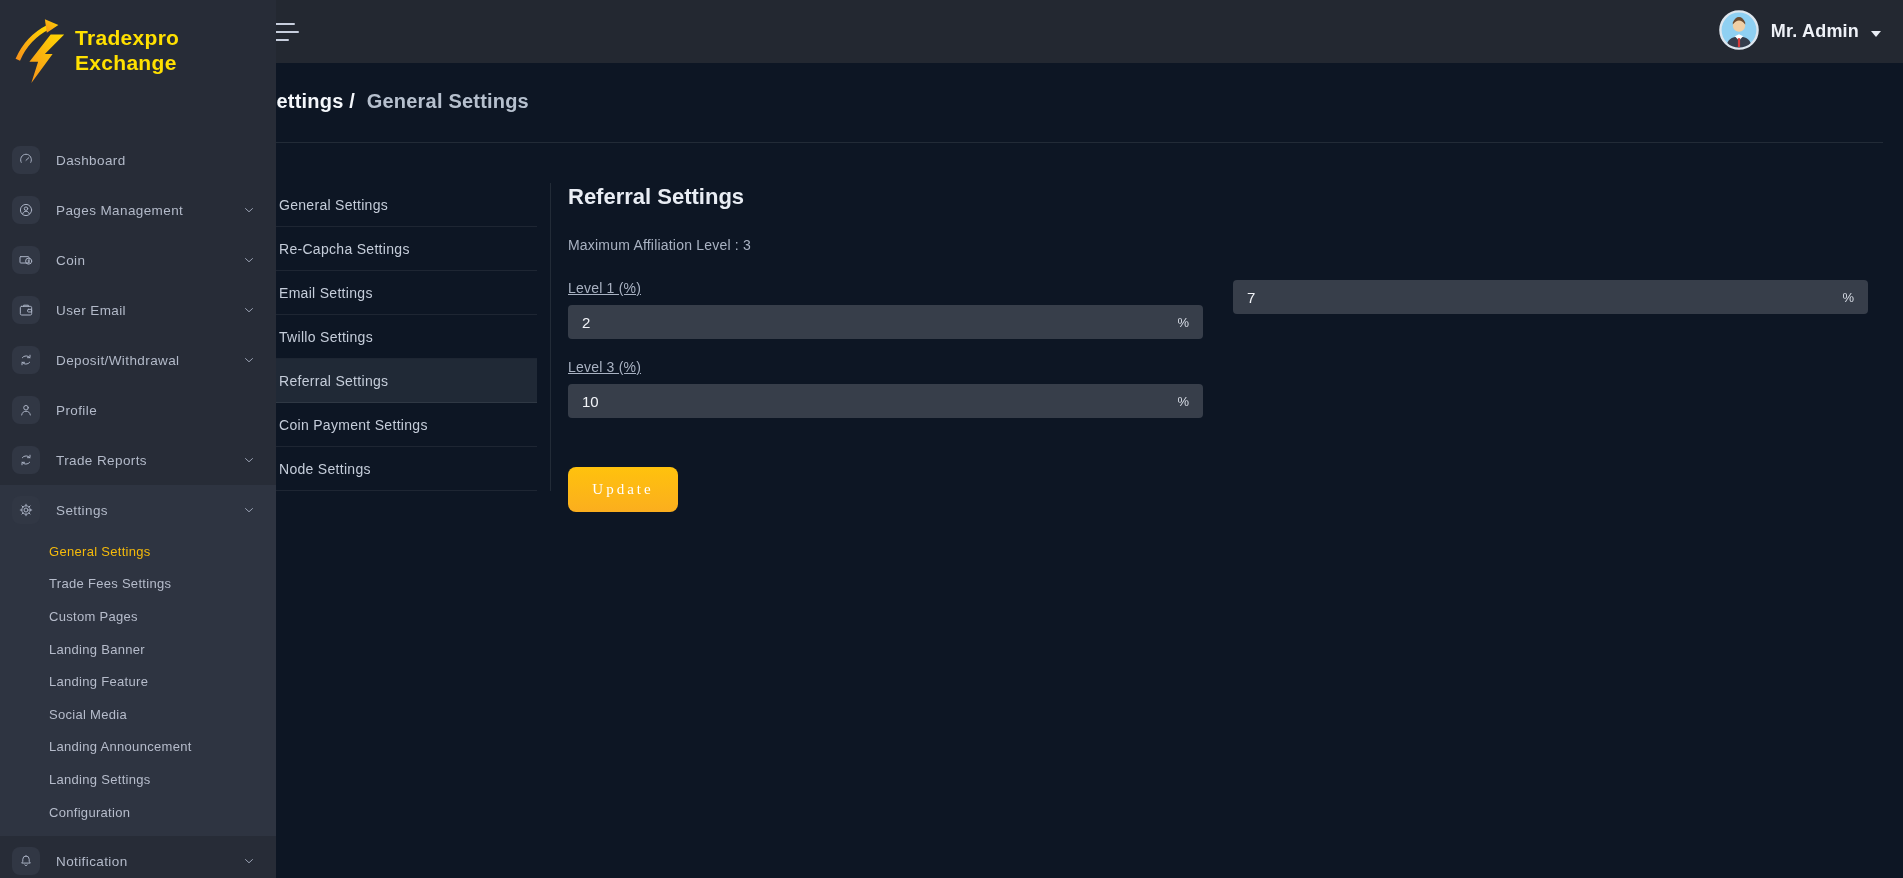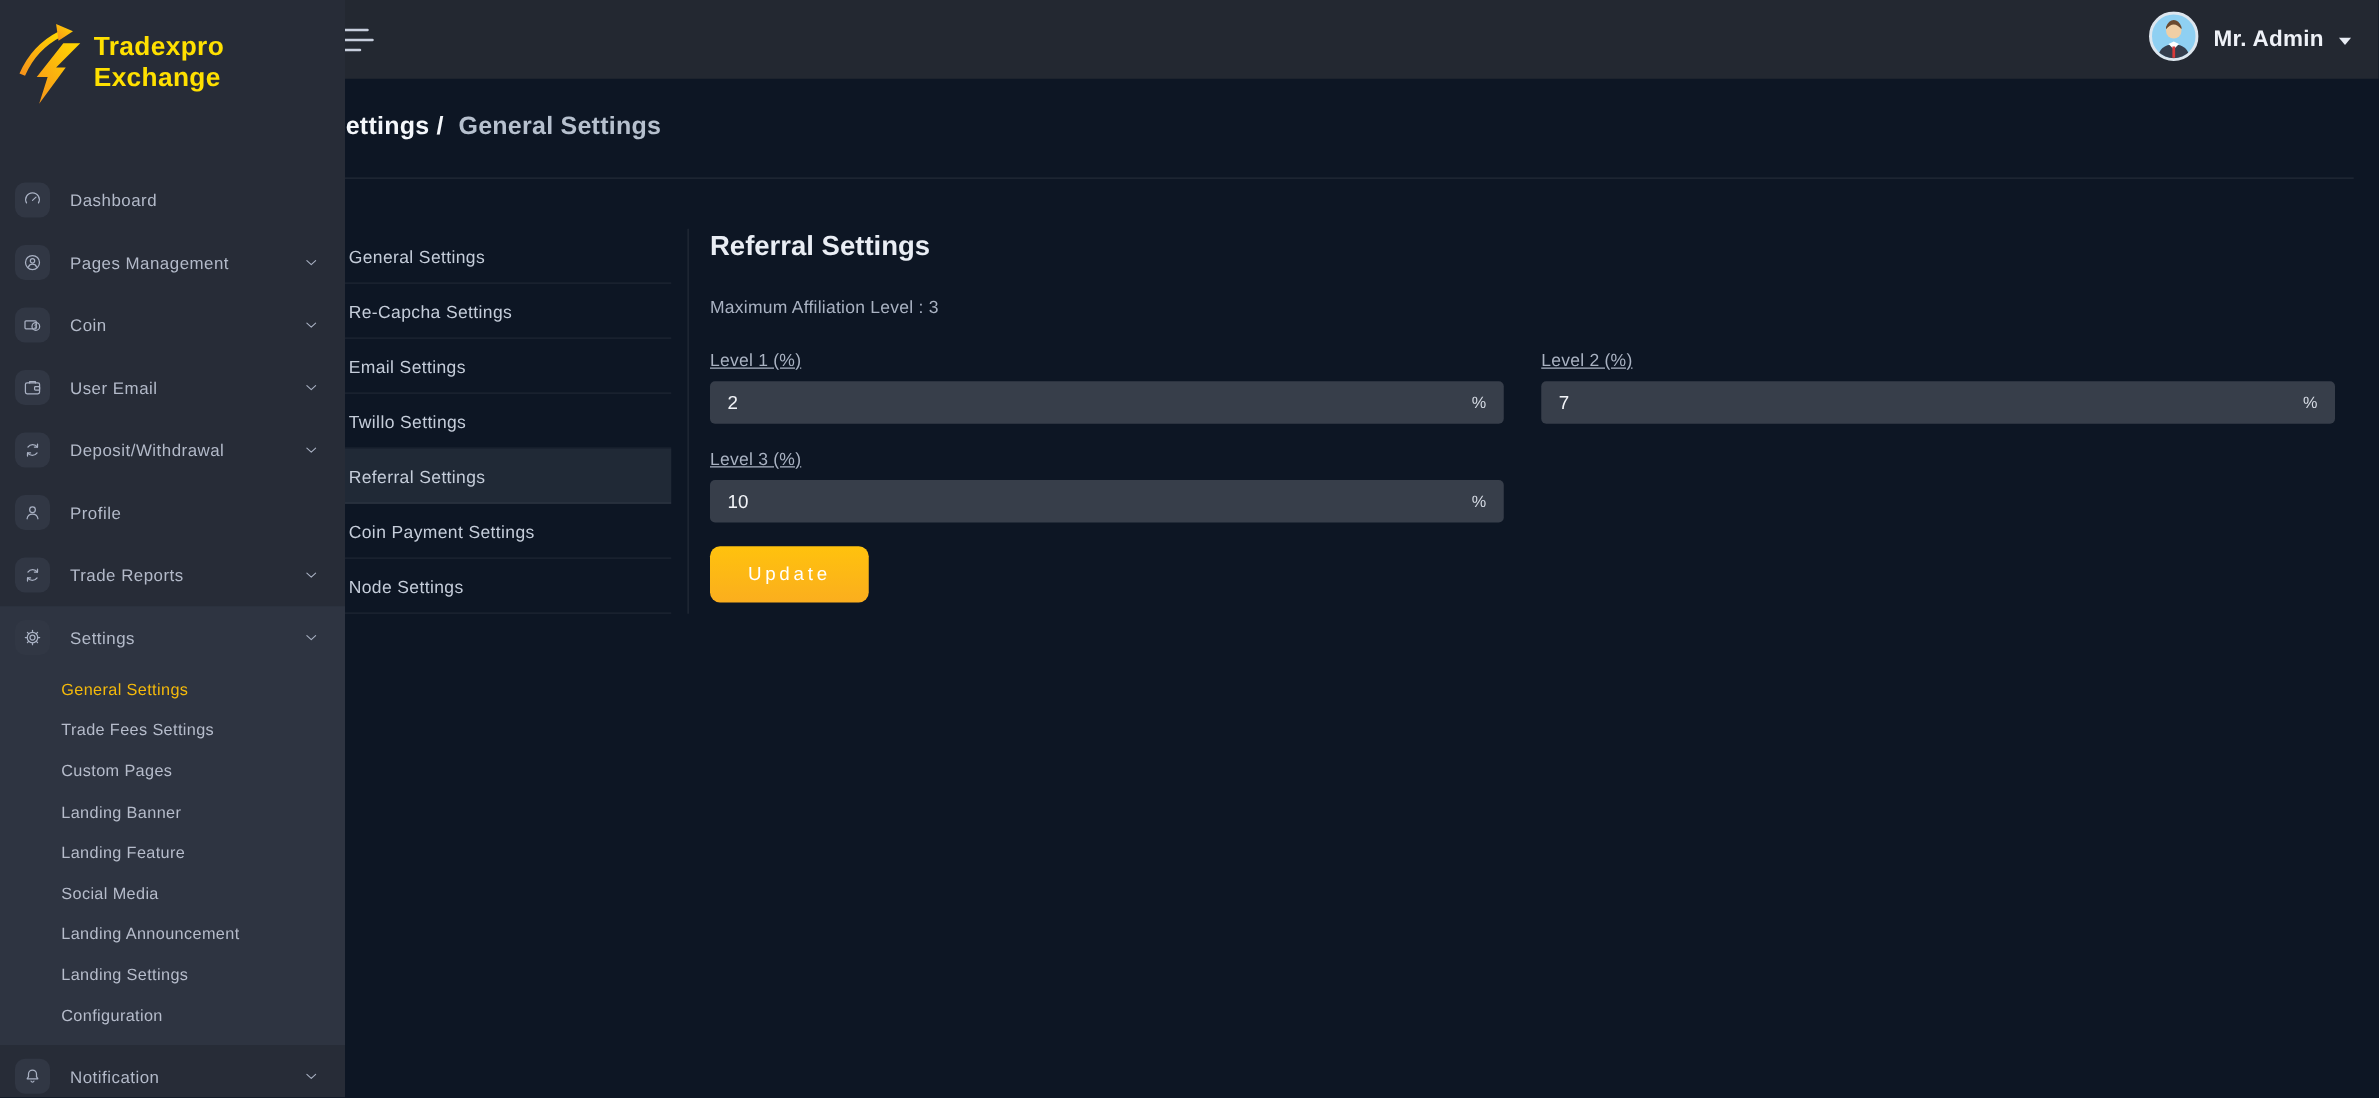--- a/index.html
+++ b/index.html
@@ -50,23 +50,23 @@
   .max-text{margin-top:27px;font-size:14px;color:#a9b2c2;letter-spacing:.2px;}
   .frow{display:flex;gap:30px;margin-top:27px;}
   .frow.second{margin-top:20px;}
   .field{flex:1;min-width:0;}
   .field.half{flex:0 0 calc(50% - 15px);}
   .flabel{font-size:14px;color:#a9b2c2;margin-bottom:9px;letter-spacing:.2px;text-decoration:underline;}
   .input-wrap{position:relative;}
   input.txt{width:100%;box-sizing:border-box;height:34px;background:#373e4a;border:none;border-radius:4px;
             color:#f2f4f8;font-size:15px;padding:0 32px 0 14px;font-family:inherit;outline:none;}
   .suffix{position:absolute;right:14px;top:50%;transform:translateY(-50%);font-size:13px;color:#d6dbe4;}
-  .update-btn{margin-top:19px;width:127px;height:45px;border:none;border-radius:8px;
+  .update-btn{margin-top:49px;width:110px;height:45px;border:none;border-radius:8px;
               background:linear-gradient(180deg,#ffc20d,#fbae1e);color:#ffffff;font-size:15px;font-weight:500;
-              letter-spacing:3px;font-family:Liberation Sans, sans-serif;cursor:pointer;}
+              letter-spacing:3px;font-family:Liberation Serif, serif;cursor:pointer;}
 
   svg.stroke-ic{fill:none;stroke:currentColor;stroke-width:1.5;stroke-linecap:round;stroke-linejoin:round;}
 </style>
 </head>
 <body>
 
 <div class="sidebar">
   <div class="logo-row">
     <span>
       <svg width="58" height="72" viewBox="0 0 60 72">
@@ -292,21 +292,20 @@
 
       <div class="frow">
         <div class="field">
           <div class="flabel">Level 1 (%)</div>
           <div class="input-wrap">
             <input class="txt" type="text" value="2" style="">
             <span class="suffix">%</span>
           </div>
         </div>
         <div class="field">
-          <div class="flabel">Level 2 (%)</div>
           <div class="input-wrap">
             <input class="txt" type="text" value="7" style="">
             <span class="suffix">%</span>
           </div>
         </div>
       </div>
 
       <div class="frow second">
         <div class="field half">
           <div class="flabel">Level 3 (%)</div>

